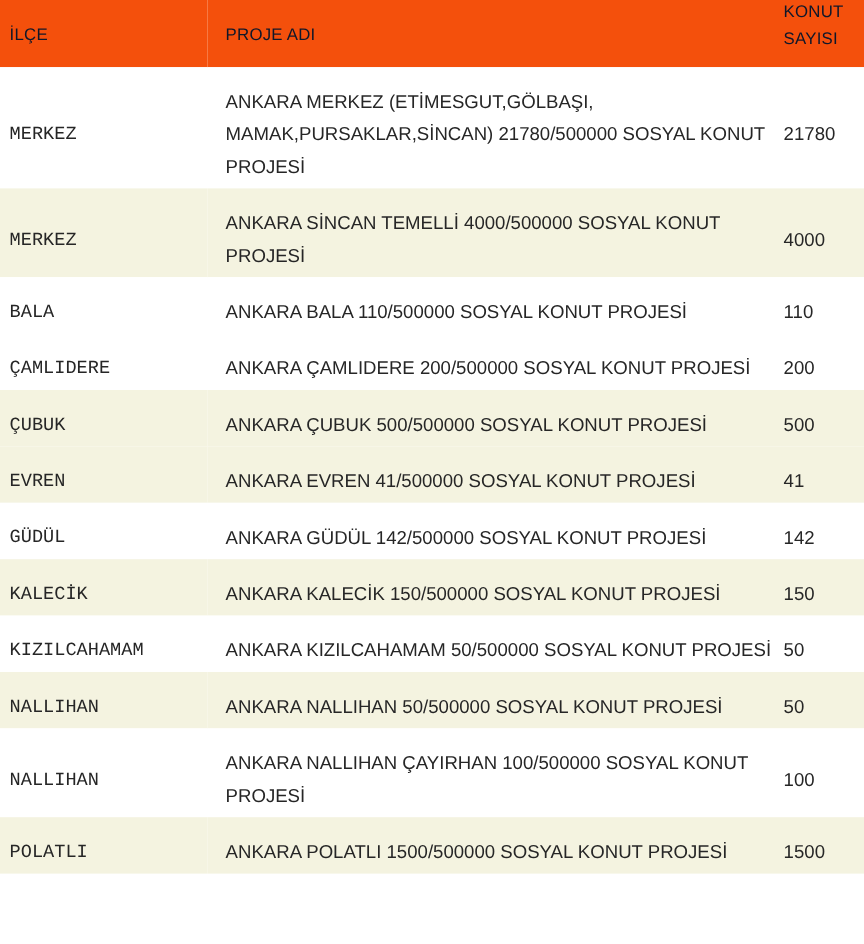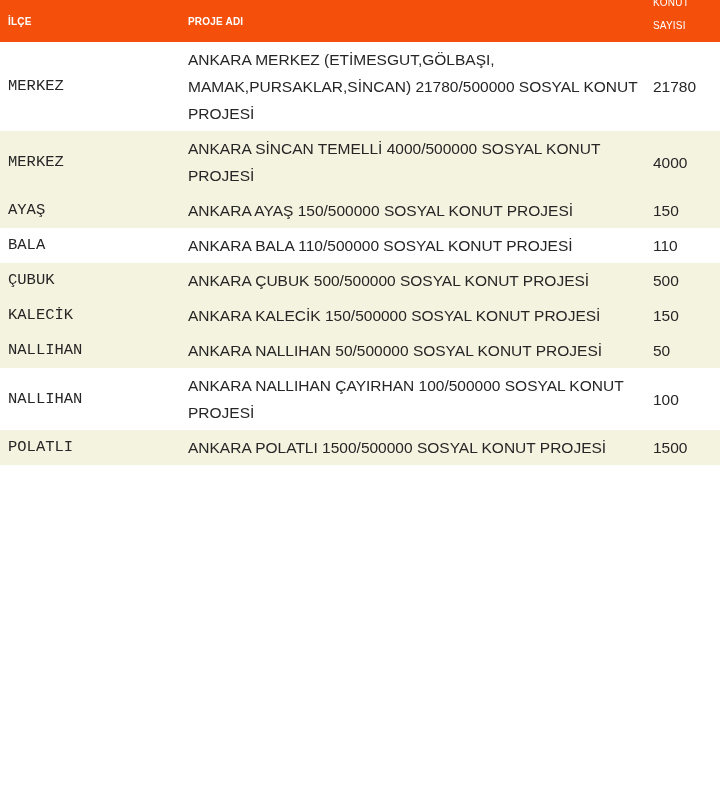--- a/index.html
+++ b/index.html
@@ -18,35 +18,34 @@
     width: 720px;
     border-collapse: collapse;
     table-layout: fixed;
   }
 
   
   thead tr {
     background: #f4500c;
   }
   thead th {
-    color: #ffffff;
+    color: #0f172a;
     font-weight: normal;
-    font-size: 10px;
+    font-size: 14px;
     letter-spacing: 0.2px;
     text-align: left;
     padding: 0;
     vertical-align: middle;
     white-space: normal;
   }
   .th-inner {
-    height: 42px;
+    height: 56px;
     display: flex;
     align-items: center;
     box-sizing: border-box;
-    font-weight: bold;
   }
   .th-ilce   { padding-left: 8px; }
   .th-proje  { padding-left: 15px; }
   .th-sayisi {
     padding-left: 8px;
     display: block;
     height: 48px;
     line-height: 23px;
     margin-top: -12px;
   }
@@ -59,21 +58,21 @@
     vertical-align: middle;
     line-height: 27px;
   }
   tbody tr.odd  { background: #ffffff; }
   tbody tr.even { background: #f4f3e0; }
 
   .c-ilce   { padding-left: 8px;  padding-right: 2px; font-family: Liberation Mono, monospace; }
   .c-proje  { padding-left: 15px; padding-right: 2px; }
   .c-sayisi { padding-left: 8px;  padding-right: 4px; }
 
-  .cell-pad { padding-top: 4px; padding-bottom: 4px; display: block; }
+  .cell-pad { padding-top: 16px; padding-bottom: 4px; display: block; }
 </style>
 </head>
 <body>
 
 <table id="housing-table">
   <colgroup>
     <col style="width:173px">
     <col style="width:472px">
     <col style="width:75px">
   </colgroup>
@@ -106,62 +105,95 @@
         <td class="c-ilce">
           <span class="cell-pad">MERKEZ</span>
         </td>
         <td class="c-proje">
           <span class="cell-pad">ANKARA SİNCAN TEMELLİ 4000/500000 SOSYAL KONUT PROJESİ</span>
         </td>
         <td class="c-sayisi">
           <span class="cell-pad">4000</span>
         </td>
       </tr>
-      <tr class="even">
-        <td class="c-ilce">
-          <span class="cell-pad">AYAŞ</span>
-        </td>
-        <td class="c-proje">
-          <span class="cell-pad">ANKARA AYAŞ 150/500000 SOSYAL KONUT PROJESİ</span>
+      <tr class="odd">
+        <td class="c-ilce">
+          <span class="cell-pad">BALA</span>
+        </td>
+        <td class="c-proje">
+          <span class="cell-pad">ANKARA BALA 110/500000 SOSYAL KONUT PROJESİ</span>
+        </td>
+        <td class="c-sayisi">
+          <span class="cell-pad">110</span>
+        </td>
+      </tr>
+      <tr class="odd">
+        <td class="c-ilce">
+          <span class="cell-pad">ÇAMLIDERE</span>
+        </td>
+        <td class="c-proje">
+          <span class="cell-pad">ANKARA ÇAMLIDERE 200/500000 SOSYAL KONUT PROJESİ</span>
+        </td>
+        <td class="c-sayisi">
+          <span class="cell-pad">200</span>
+        </td>
+      </tr>
+      <tr class="even">
+        <td class="c-ilce">
+          <span class="cell-pad">ÇUBUK</span>
+        </td>
+        <td class="c-proje">
+          <span class="cell-pad">ANKARA ÇUBUK 500/500000 SOSYAL KONUT PROJESİ</span>
+        </td>
+        <td class="c-sayisi">
+          <span class="cell-pad">500</span>
+        </td>
+      </tr>
+      <tr class="even">
+        <td class="c-ilce">
+          <span class="cell-pad">EVREN</span>
+        </td>
+        <td class="c-proje">
+          <span class="cell-pad">ANKARA EVREN 41/500000 SOSYAL KONUT PROJESİ</span>
+        </td>
+        <td class="c-sayisi">
+          <span class="cell-pad">41</span>
+        </td>
+      </tr>
+      <tr class="odd">
+        <td class="c-ilce">
+          <span class="cell-pad">GÜDÜL</span>
+        </td>
+        <td class="c-proje">
+          <span class="cell-pad">ANKARA GÜDÜL 142/500000 SOSYAL KONUT PROJESİ</span>
+        </td>
+        <td class="c-sayisi">
+          <span class="cell-pad">142</span>
+        </td>
+      </tr>
+      <tr class="even">
+        <td class="c-ilce">
+          <span class="cell-pad">KALECİK</span>
+        </td>
+        <td class="c-proje">
+          <span class="cell-pad">ANKARA KALECİK 150/500000 SOSYAL KONUT PROJESİ</span>
         </td>
         <td class="c-sayisi">
           <span class="cell-pad">150</span>
         </td>
       </tr>
       <tr class="odd">
         <td class="c-ilce">
-          <span class="cell-pad">BALA</span>
-        </td>
-        <td class="c-proje">
-          <span class="cell-pad">ANKARA BALA 110/500000 SOSYAL KONUT PROJESİ</span>
-        </td>
-        <td class="c-sayisi">
-          <span class="cell-pad">110</span>
-        </td>
-      </tr>
-      <tr class="even">
-        <td class="c-ilce">
-          <span class="cell-pad">ÇUBUK</span>
-        </td>
-        <td class="c-proje">
-          <span class="cell-pad">ANKARA ÇUBUK 500/500000 SOSYAL KONUT PROJESİ</span>
-        </td>
-        <td class="c-sayisi">
-          <span class="cell-pad">500</span>
-        </td>
-      </tr>
-      <tr class="even">
-        <td class="c-ilce">
-          <span class="cell-pad">KALECİK</span>
-        </td>
-        <td class="c-proje">
-          <span class="cell-pad">ANKARA KALECİK 150/500000 SOSYAL KONUT PROJESİ</span>
-        </td>
-        <td class="c-sayisi">
-          <span class="cell-pad">150</span>
+          <span class="cell-pad">KIZILCAHAMAM</span>
+        </td>
+        <td class="c-proje">
+          <span class="cell-pad">ANKARA KIZILCAHAMAM 50/500000 SOSYAL KONUT PROJESİ</span>
+        </td>
+        <td class="c-sayisi">
+          <span class="cell-pad">50</span>
         </td>
       </tr>
       <tr class="even">
         <td class="c-ilce">
           <span class="cell-pad">NALLIHAN</span>
         </td>
         <td class="c-proje">
           <span class="cell-pad">ANKARA NALLIHAN 50/500000 SOSYAL KONUT PROJESİ</span>
         </td>
         <td class="c-sayisi">

